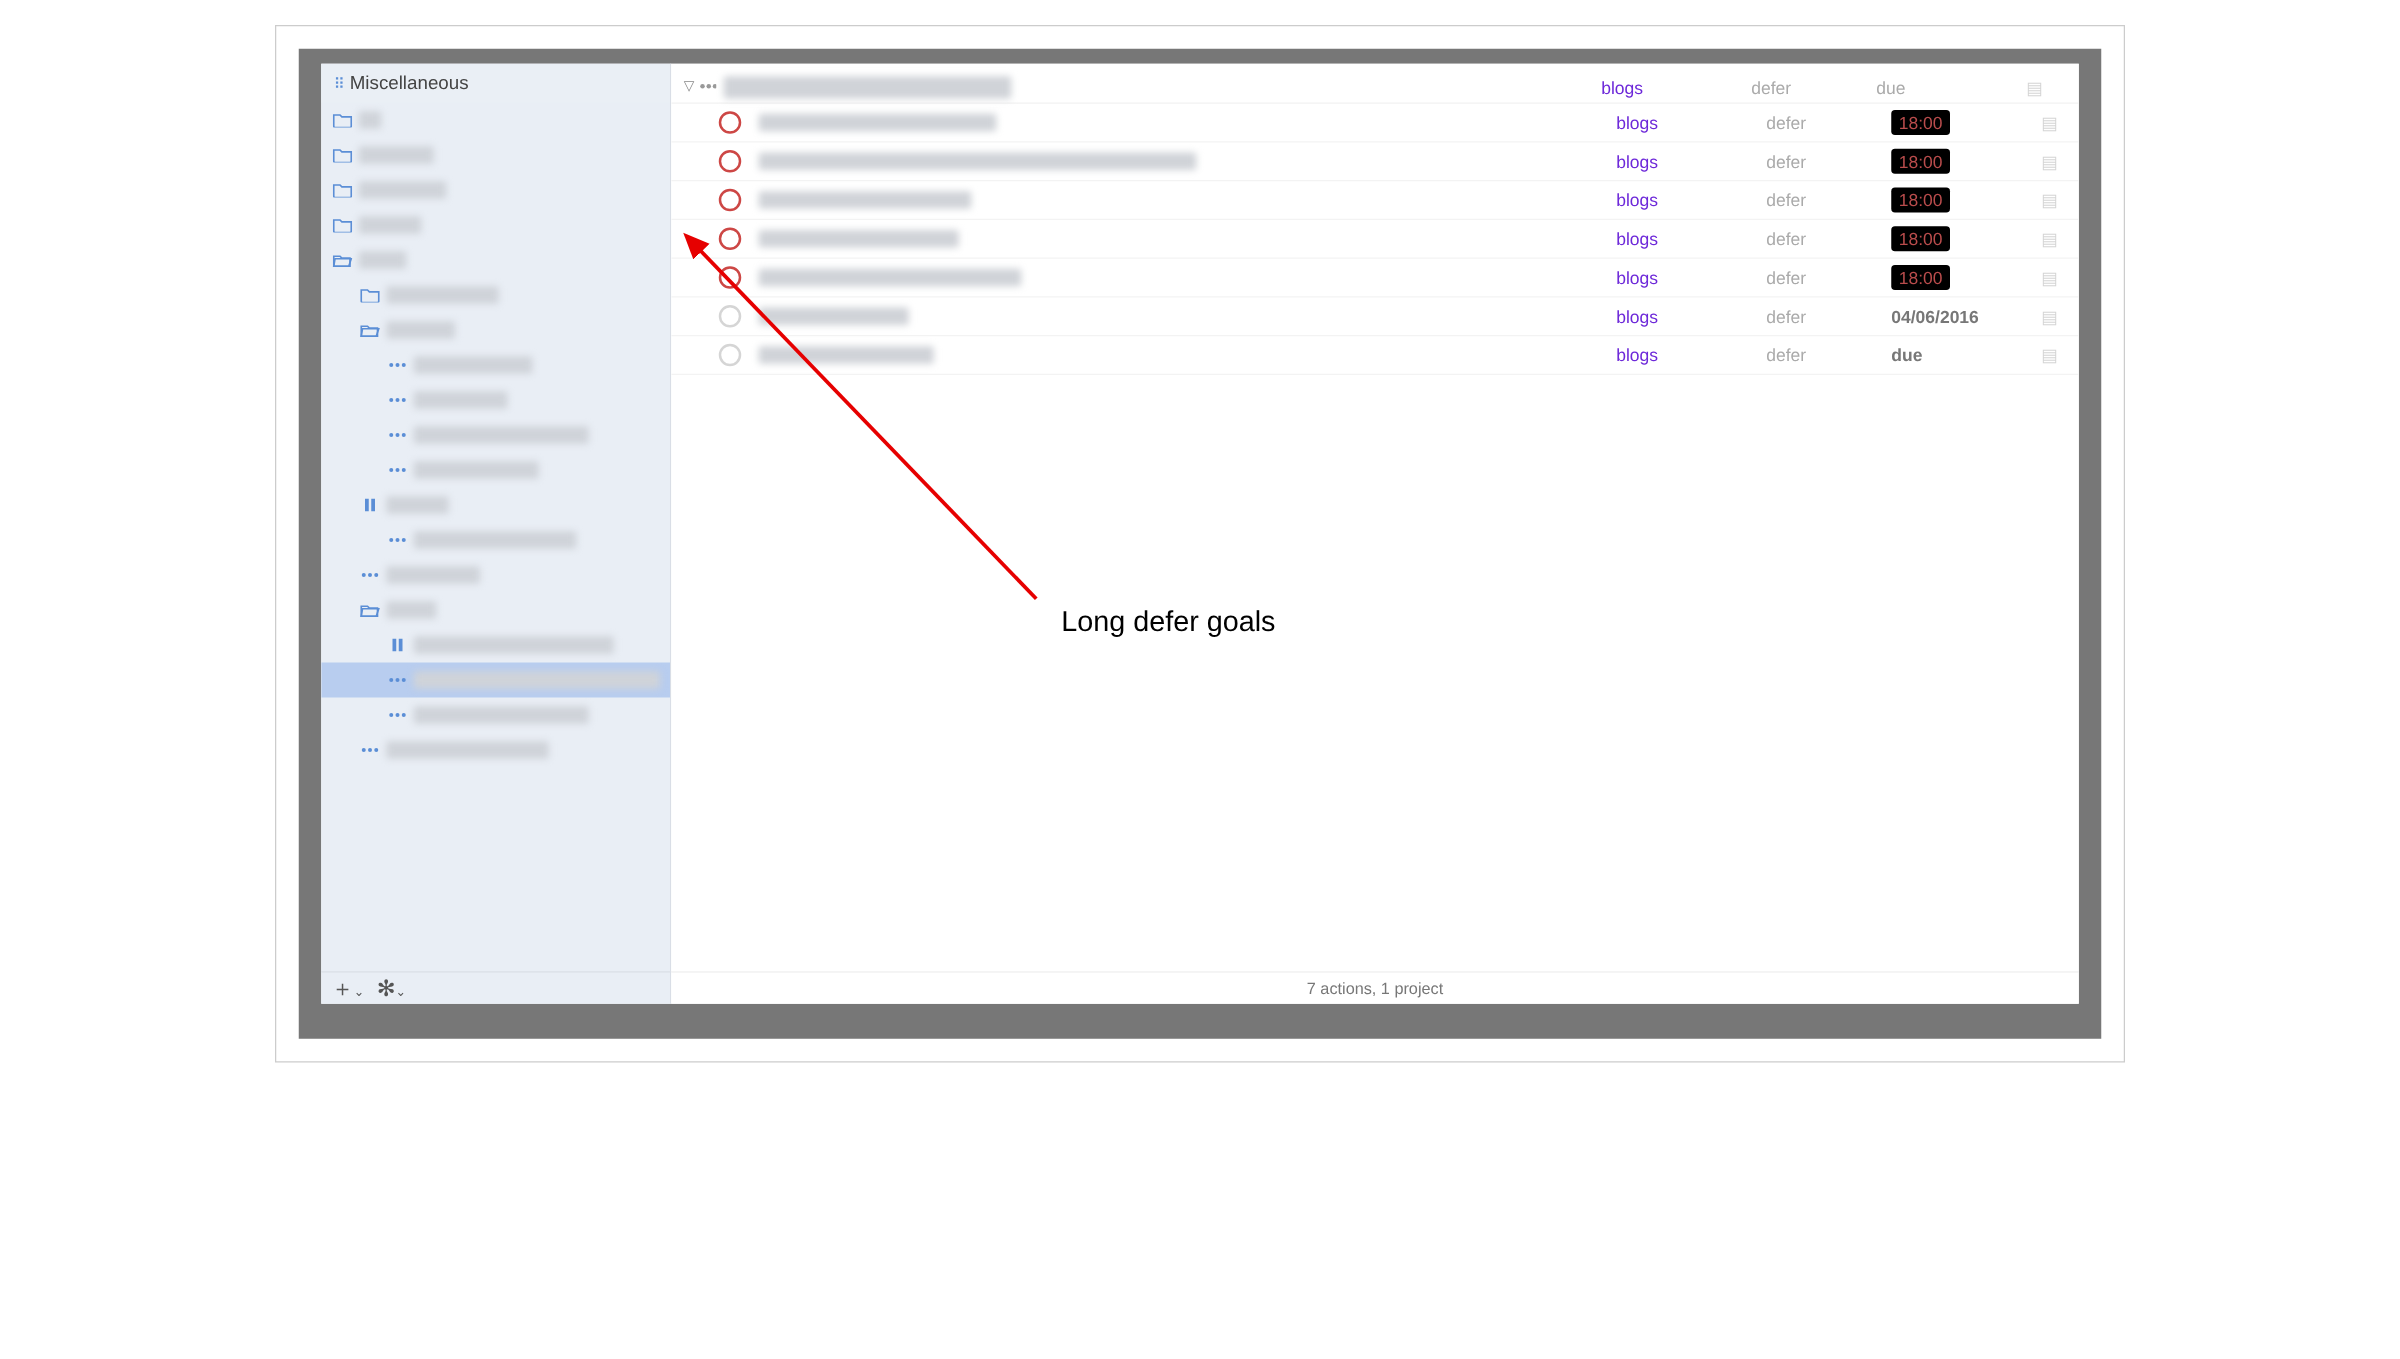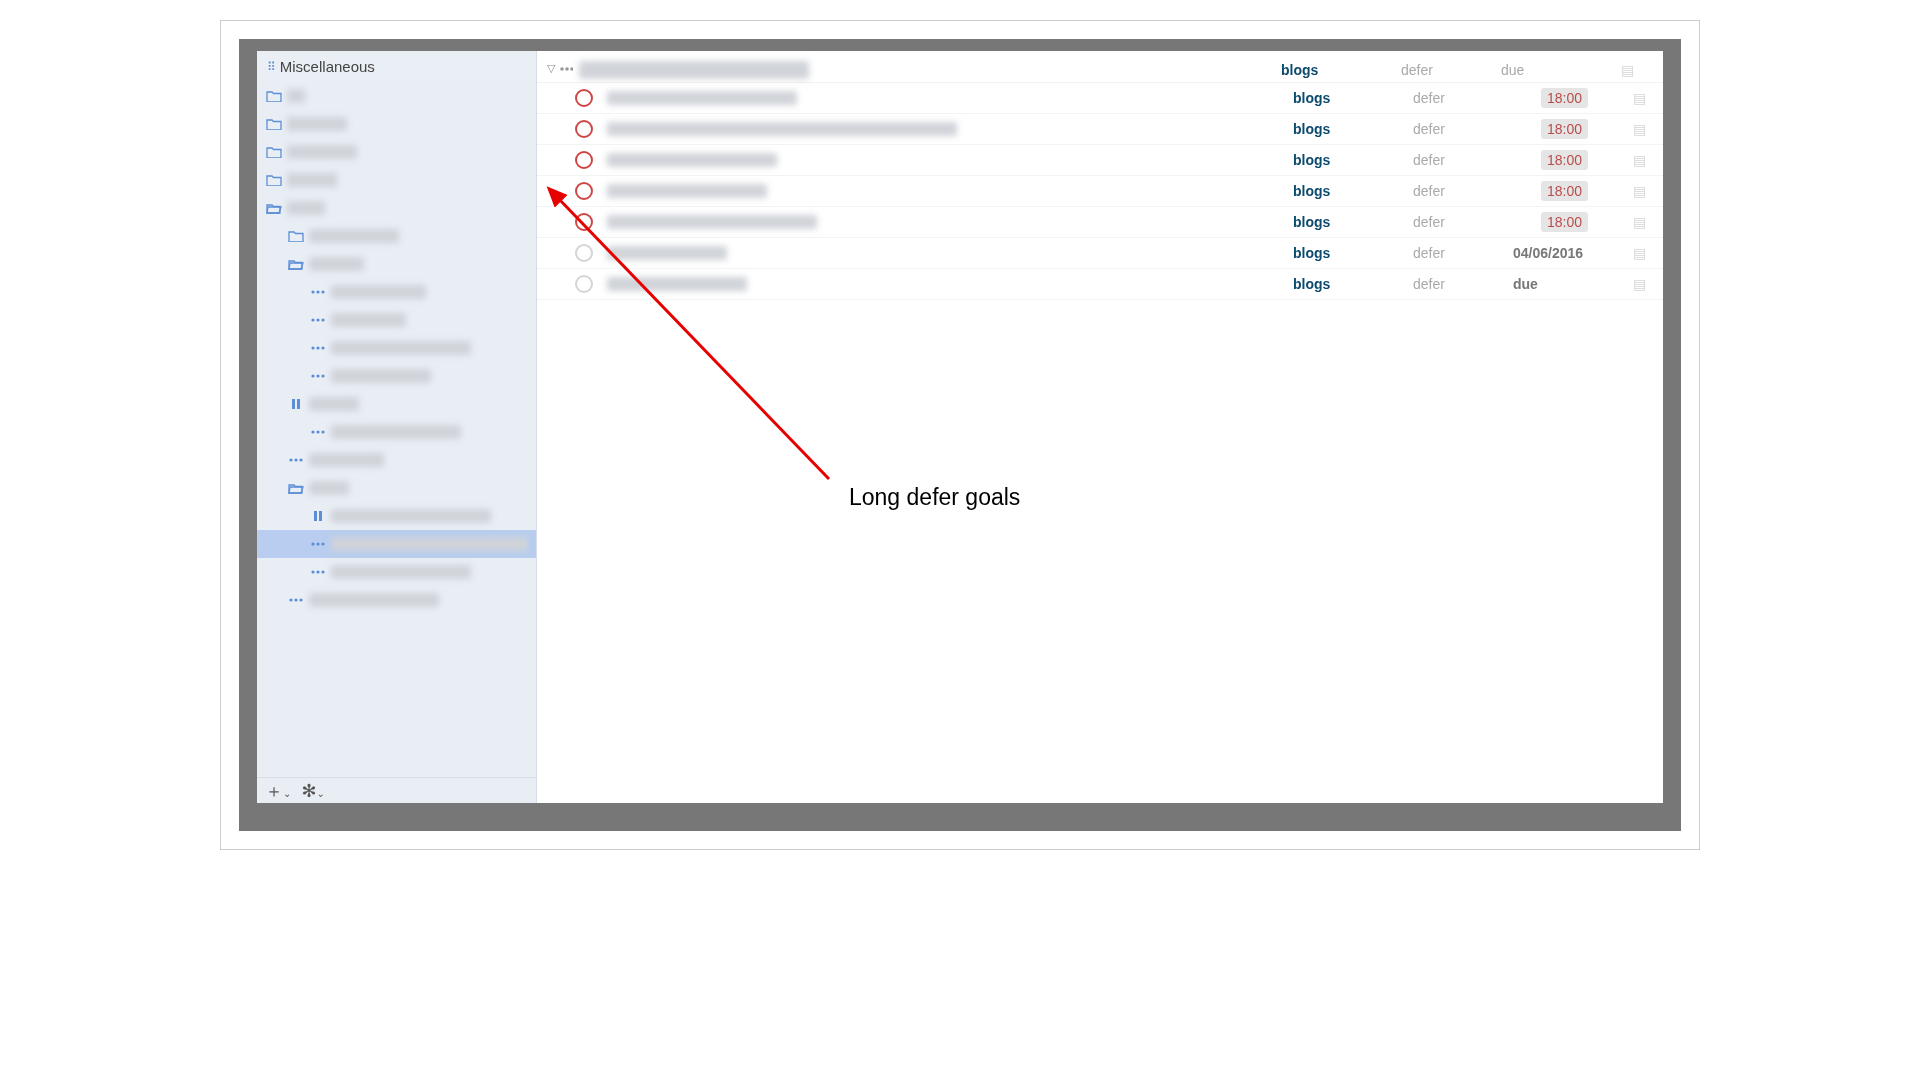--- a/index.html
+++ b/index.html
@@ -91,22 +91,22 @@
     border-bottom: 1px solid #f3f3f3;
     padding-left: 10px;
   }
   .task-circle {
     width: 18px; height: 18px; border-radius: 50%;
     border: 2px solid #cd4745; margin-left: 28px;
   }
   .task-circle.gray { border-color:#d5d5d5; }
   .task-blur { height:14px; background:#d0d3d8; filter:blur(3px); border-radius:2px; }
   .col { font-size:14px; color:#aaa; }
-  .col.tag { color:#0c4a6e;font-weight:bold; }
-  .due-over { background:#e5e5e5; color:#b94c4c; padding:2px 6px; border-radius:3px; display:inline-block; font-size:14px;margin-left:28px;}
+  .col.tag { color:#6d28d9; }
+  .due-over { background:#000000; color:#b94c4c; padding:2px 6px; border-radius:3px; display:inline-block; font-size:14px;}
   .col.due { color:#777;font-weight:bold; }
   .note-icon { color:#d5d5d5; font-size:14px; }
   .hdr-right-cols {
     margin-left:auto; display:grid;
     grid-template-columns: 120px 100px 120px 30px;
     font-size:14px; color:#aaa;
   }
   .tri { color:#888; font-size:11px; margin-right:4px; display:inline-block; transform:translateY(-1px);}
   .seq-icon { color:#999; margin-right:6px; font-size:12px; }
   
@@ -415,20 +415,23 @@
               <div class="col due">due</div>
               <div class="note-icon">▤</div>
             </div>
           </div>
       </div>
 
       <div class="footer-left">
         <span>＋<span style="font-size:10px;">⌄</span></span>
         <span>✻<span style="font-size:10px;">⌄</span></span>
       </div>
+      <div class="footer-right">
+        <span>7 actions, 1 project</span>
+      </div>
 
     </div>
 
     <svg class="annotation" width="320" height="340">
       <defs>
         <marker id="arrowhead" markerWidth="8" markerHeight="8" refX="2" refY="3" orient="auto">
           <polygon points="0 0, 7 3, 0 6" fill="#e60000"></polygon>
         </marker>
       </defs>
       <line x1="290" y1="300" x2="18" y2="18" stroke="#e60000" stroke-width="3" marker-end="url(#arrowhead)"></line>

